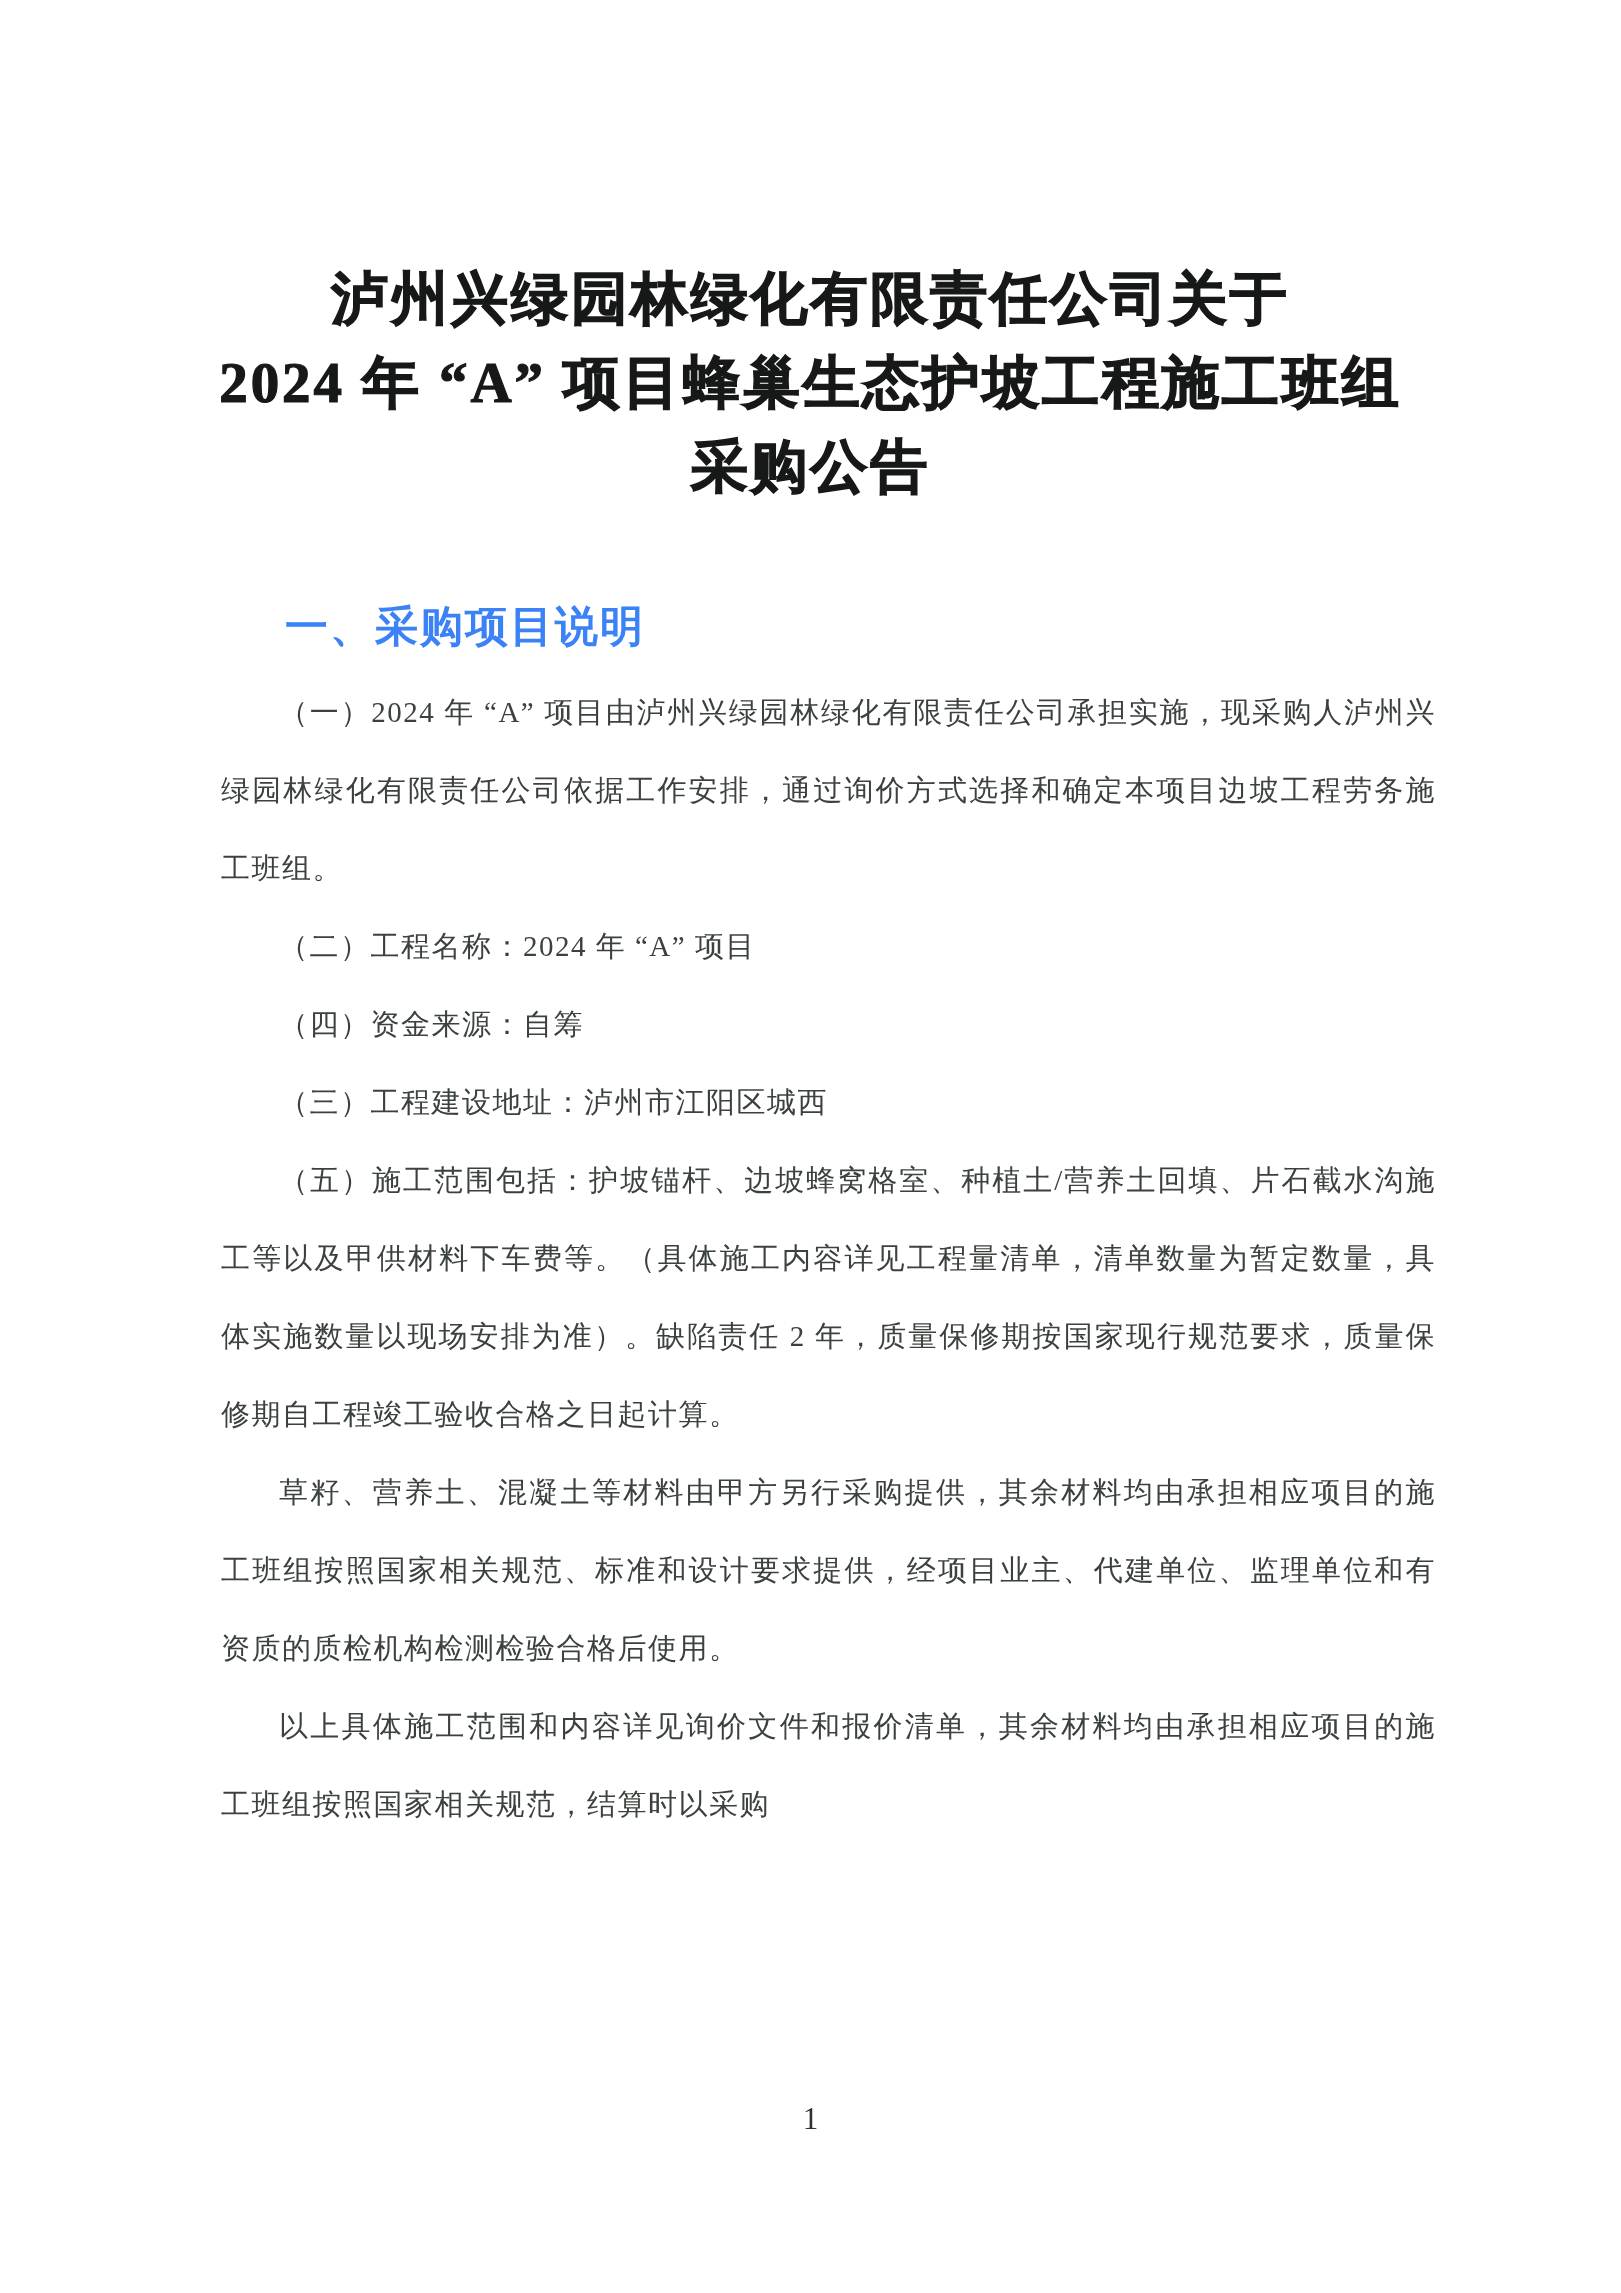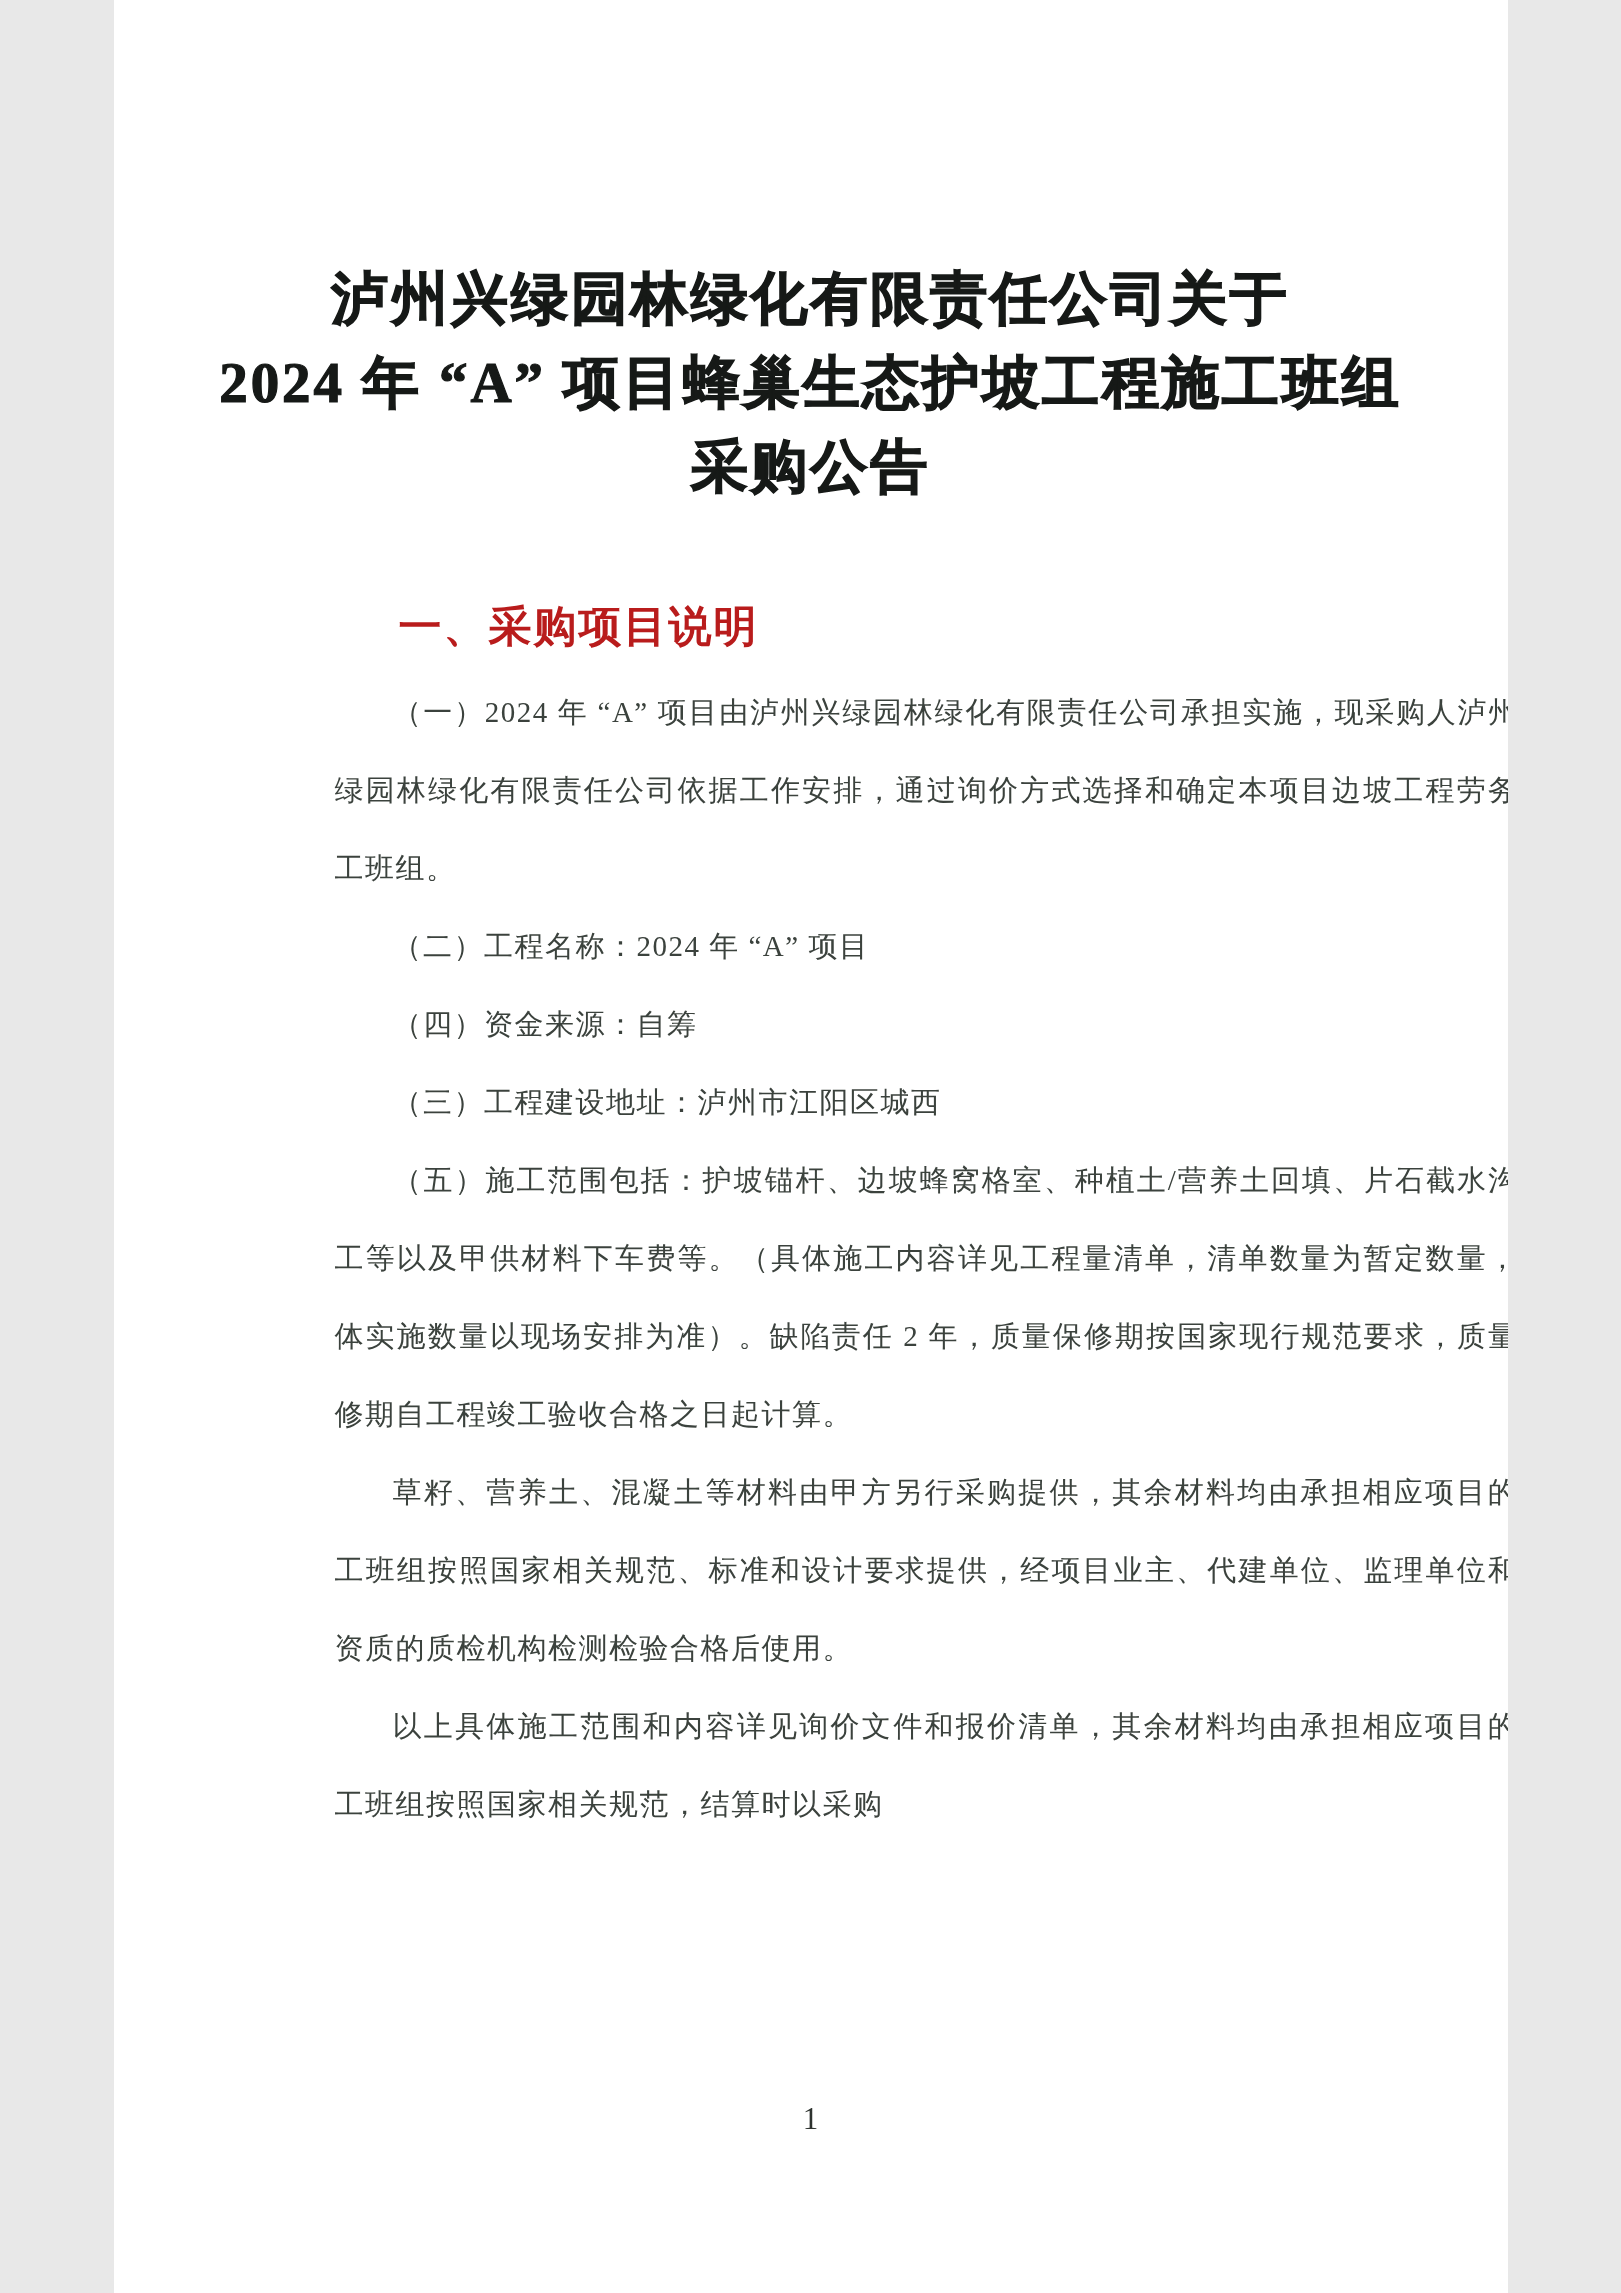--- a/index.html
+++ b/index.html
@@ -1,20 +1,20 @@
 <!DOCTYPE html>
 <html lang="zh"><head>
 <meta charset="utf-8">
 <style>
   html, body { margin: 0; padding: 0; }
   body { background: #e8e8e8; }
 
   .page {
     position: relative;
-    width: 1394px;
+    width: 1621px;
     height: 2294px;
     margin: 0 auto;
     background: #ffffff;
     overflow: hidden;
     font-family: "Liberation Serif", "DejaVu Serif", serif;
   }
 
   .title-block {
     padding-top: 257px;
     text-align: center;
@@ -24,21 +24,21 @@
     line-height: 84px;
     letter-spacing: 2.9px;
     -webkit-text-stroke: 1.2px #161917;
   }
 
   .section-heading {
     margin-top: 78px;
     padding-left: 285px;
     font-family: "Liberation Sans", "DejaVu Sans", sans-serif;
     font-weight: 700;
-    color: #b91c1c;
+    color: #3b82f6;
     font-size: 43px;
     line-height: 78px;
     letter-spacing: 2px;
   }
 
   .body-text {
     margin-top: 7.8px;
     padding-left: 221px;
     width: 1215px;
     color: #3b423d;

